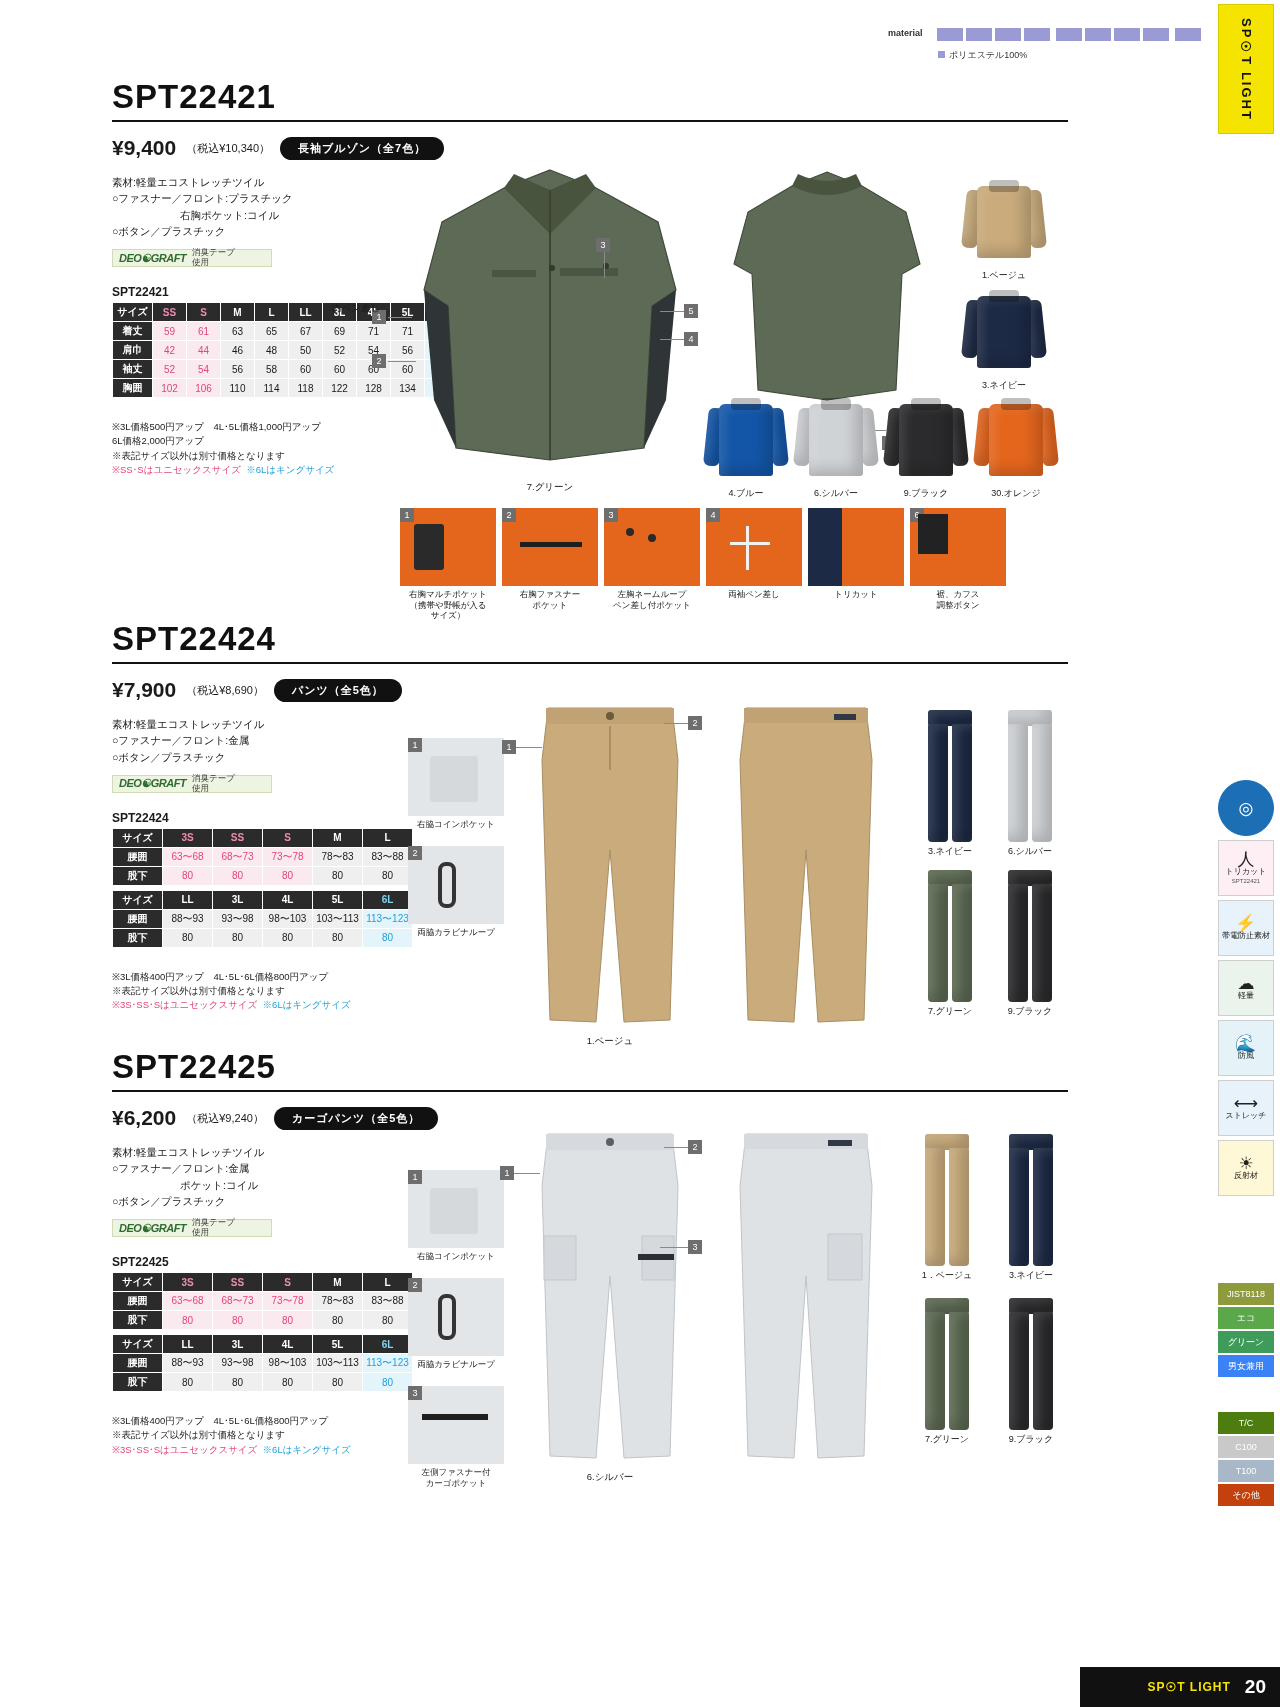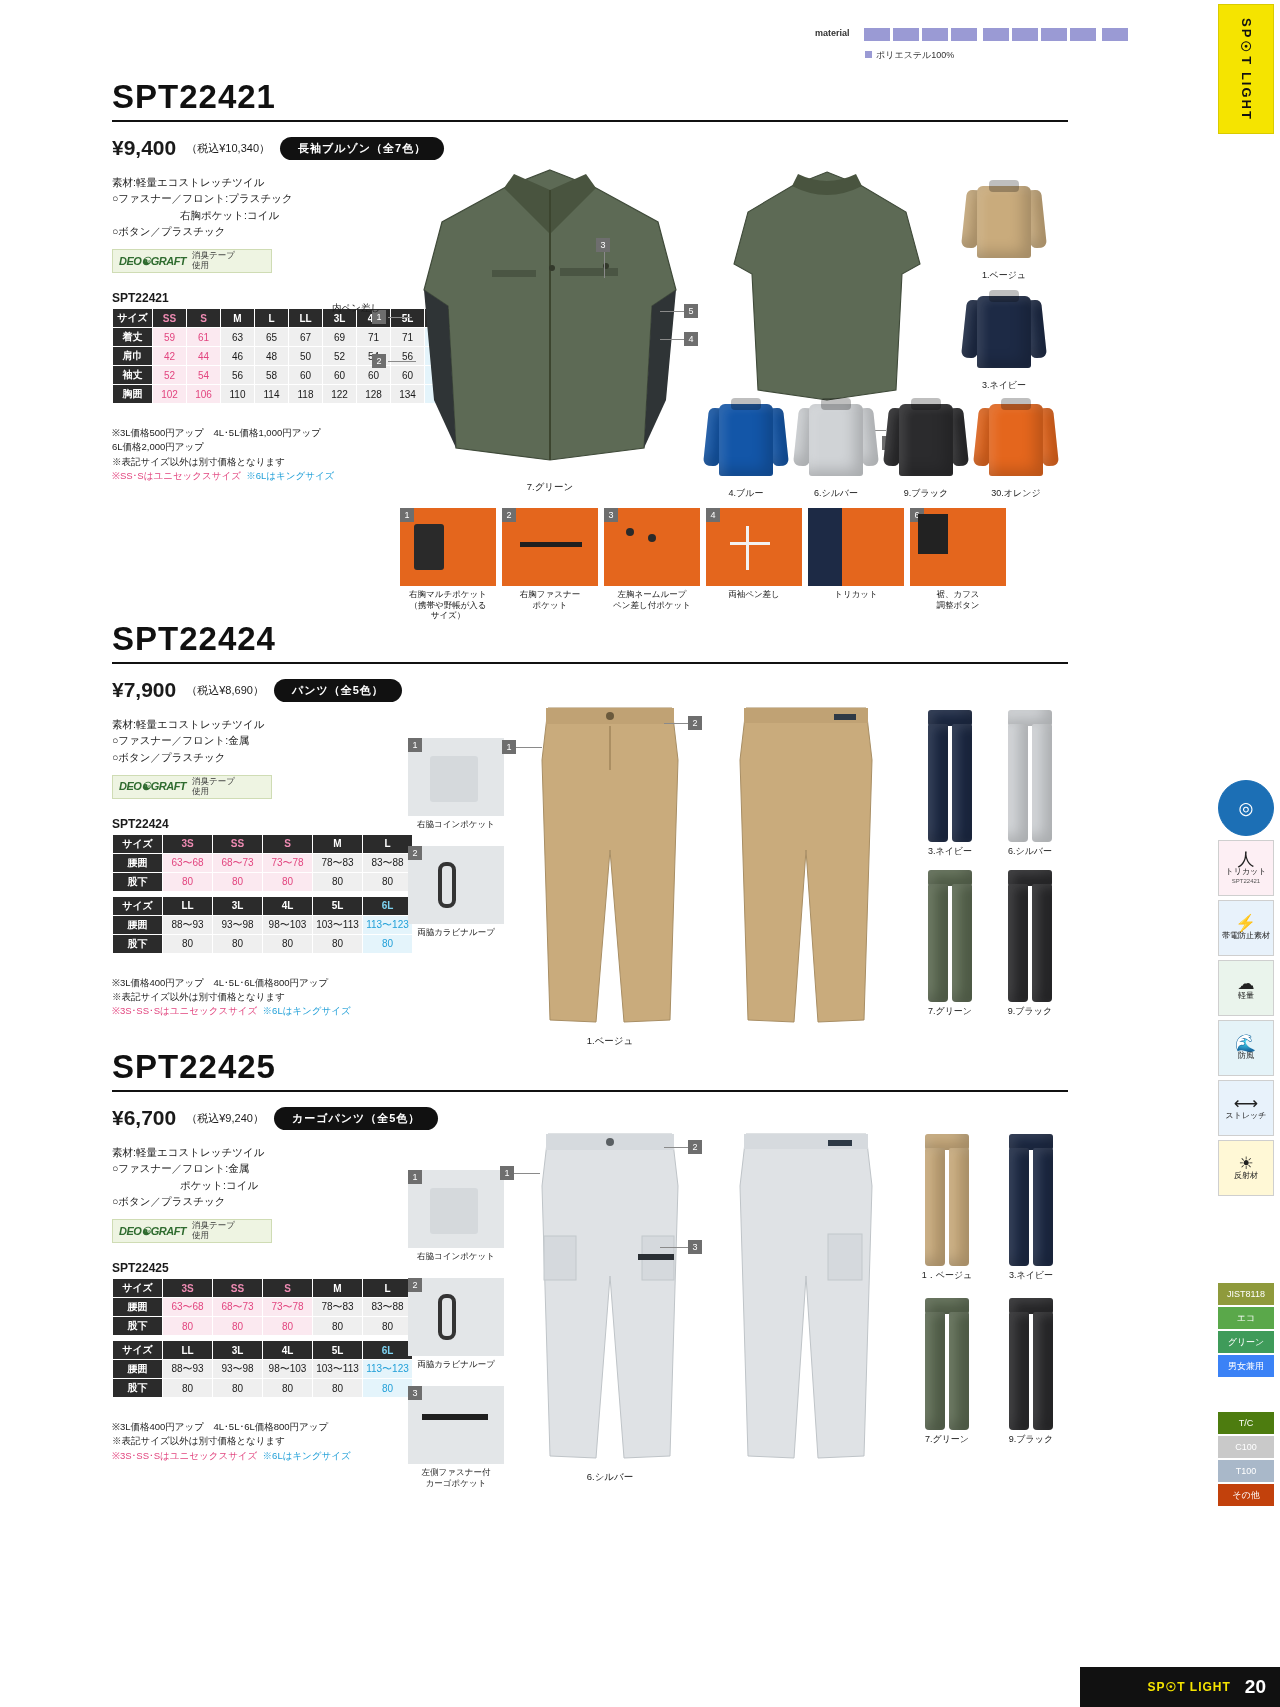--- a/index.html
+++ b/index.html
@@ -48,21 +48,21 @@
 
   .footer-bar {
     position:absolute; right:0; bottom:0; width:200px; height:40px;
     background:#111; color:#fff; display:flex; align-items:center;
     justify-content:flex-end; gap:14px; padding-right:14px;
   }
   .footer-bar .fb-brand { font-size:12px; letter-spacing:1px; color:#f5e400; font-weight:bold;}
   .footer-bar .fb-page { font-size:19px; font-weight:bold; }
 
   
-  .material-wrap { position:absolute; left:815px; top:28px; width:330px; }
+  .material-wrap { position:absolute; left:888px; top:28px; width:330px; }
   .material-label { font-size:9px; font-weight:bold; color:#333; display:inline-block; width:46px; vertical-align:top;}
   .mat-sq { display:inline-block; width:26px; height:13px; background:#9a9ad4; margin-right:3px; }
   .material-note { font-size:9px; color:#333; margin-top:6px; margin-left:50px; }
   .material-note .sq { display:inline-block; width:7px;height:7px;background:#9a9ad4;margin-right:4px;}
 
   
   .prod { position:absolute; left:0; width:1180px; }
   .prod-title {
     font-size:33px; font-weight:bold; letter-spacing:1px; color:#111;
     margin-left:112px;
@@ -74,21 +74,21 @@
   .price-tax { font-size:11px; }
   .pill {
     background:#111; color:#fff; border-radius:12px; padding:4px 18px;
     font-size:11px; font-weight:bold; letter-spacing:1px;
   }
 
   .spec { margin-left:112px; margin-top:14px; font-size:10.5px; line-height:1.55; }
   .spec .ind { padding-left:68px; }
 
   .deo {
-    margin-left:112px; margin-top:10px; width:160px; height:24px;
+    margin-left:112px; margin-top:10px; width:160px; height:18px;
     background:#eef4e2; border:1px solid #cfdcb4; display:flex; align-items:center;
     gap:6px; padding:0 6px; position:relative;
   }
   .deo .logo {
     font-size:11px; font-weight:bold; color:#2f6b2f; letter-spacing:-0.5px;
     font-style:italic;
   }
   .deo .txt { font-size:8.5px; line-height:1.15; color:#333; }
 
   
@@ -573,21 +573,21 @@
         </div>
       <div class="cap">9.ブラック</div>
     </div>
   </div>
 
   <div class="prod" style="top:1048px;">
     <div class="prod-title">SPT22425</div>
     <div class="rule"></div>
 
     <div class="price-row">
-      <span class="price">¥6,700</span>
+      <span class="price">¥6,200</span>
       <span class="price-tax">（税込¥9,240）</span>
       <span class="pill">カーゴパンツ（全5色）</span>
     </div>
 
     <div class="spec">
       <div>素材:軽量エコストレッチツイル</div>
       <div>○ファスナー／フロント:金属</div>
       <div class="ind">ポケット:コイル</div>
       <div>○ボタン／プラスチック</div>
     </div>

